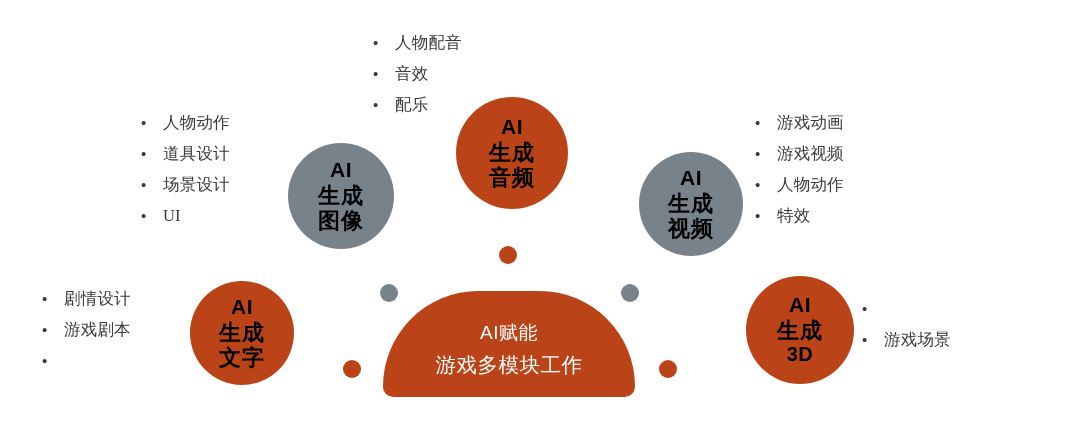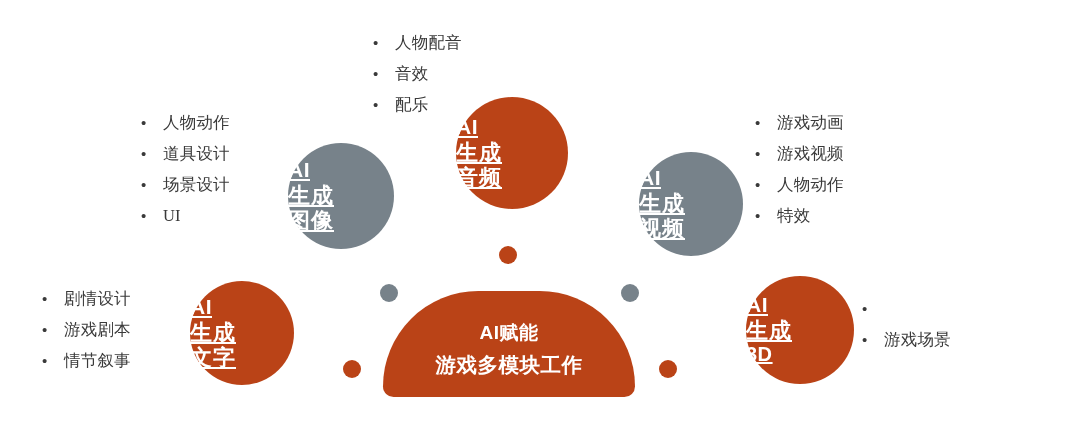--- a/index.html
+++ b/index.html
@@ -41,27 +41,26 @@
     letter-spacing: 0.2px;
     font-family: Liberation Serif, serif;
   }
 
   
   .node-circle {
     position: absolute;
     border-radius: 50%;
     display: flex;
     flex-direction: column;
-    align-items: flex-start;
+    align-items: center;
     justify-content: center;
-    color: #ffffff;
+    color: #000000;
     font-weight: bold;
     text-align: center;
     line-height: 1.16;
-    text-decoration: underline;
   }
   .node-circle .ln {
     display: block;
     white-space: nowrap;
   }
   .node-circle .ln-ai {
     font-size: 21px;
     letter-spacing: 0.5px;
   }
   .node-circle .ln-cn {
@@ -78,21 +77,21 @@
     position: absolute;
     border-top-left-radius: 126px;
     border-top-right-radius: 126px;
     border-bottom-left-radius: 14px;
     border-bottom-right-radius: 14px;
     display: flex;
     flex-direction: column;
     align-items: center;
     justify-content: flex-end;
     color: #ffffff;
-    font-weight: bold;
+    font-weight: normal;
     text-align: center;
     padding-bottom: 18px;
     box-sizing: border-box;
   }
   #center-hub .hub-l1 {
     font-size: 19px;
     letter-spacing: 0.5px;
     margin-bottom: 5px;
     white-space: nowrap;
   }
@@ -170,21 +169,20 @@
     <div class="bullet-row">
       <span class="bullet-dot">•</span>
       <span class="bullet-text">剧情设计</span>
     </div>
     <div class="bullet-row">
       <span class="bullet-dot">•</span>
       <span class="bullet-text">游戏剧本</span>
     </div>
     <div class="bullet-row">
       <span class="bullet-dot">•</span>
-      <span class="bullet-text">情节叙事</span>
     </div>
   </div>
 
   <div class="bullet-list" style="left:862px; top:293px;">
     <div class="bullet-row">
       <span class="bullet-dot">•</span>
     </div>
     <div class="bullet-row">
       <span class="bullet-dot">•</span>
       <span class="bullet-text">游戏场景</span>

